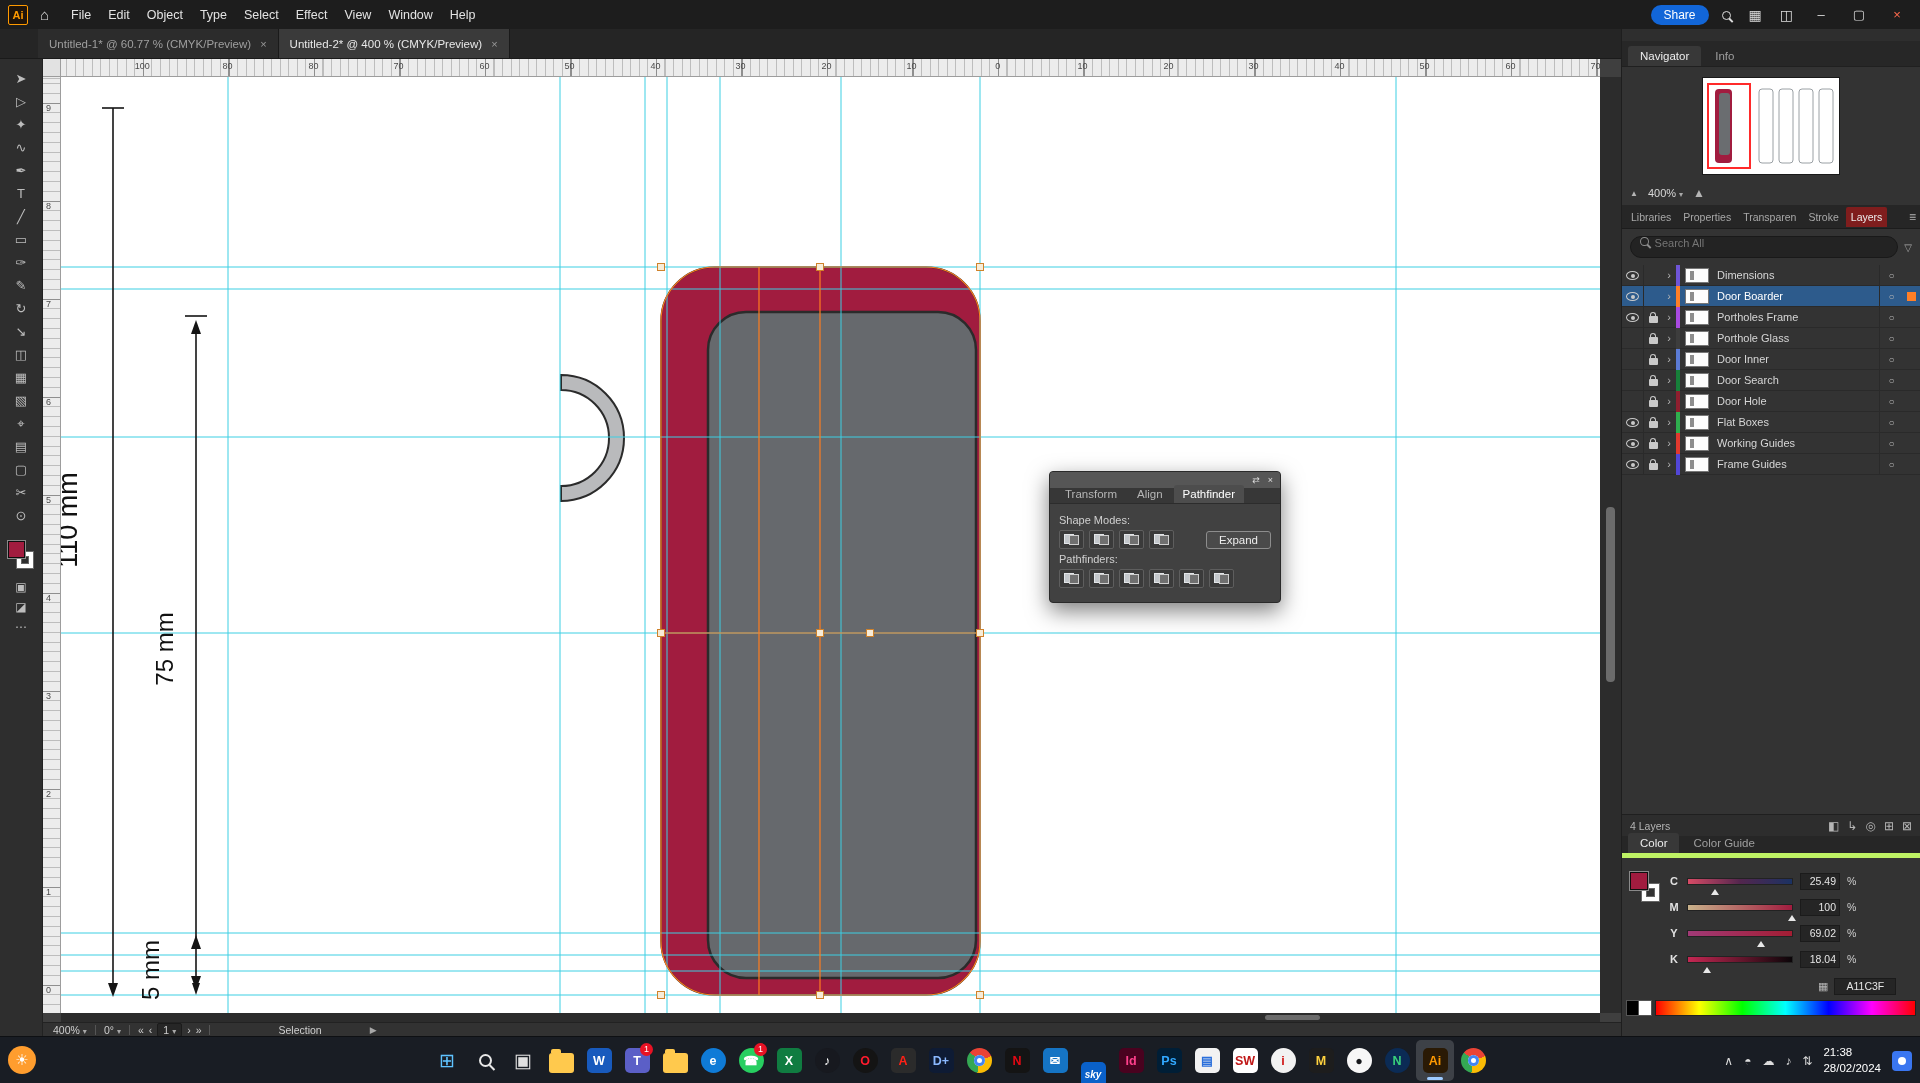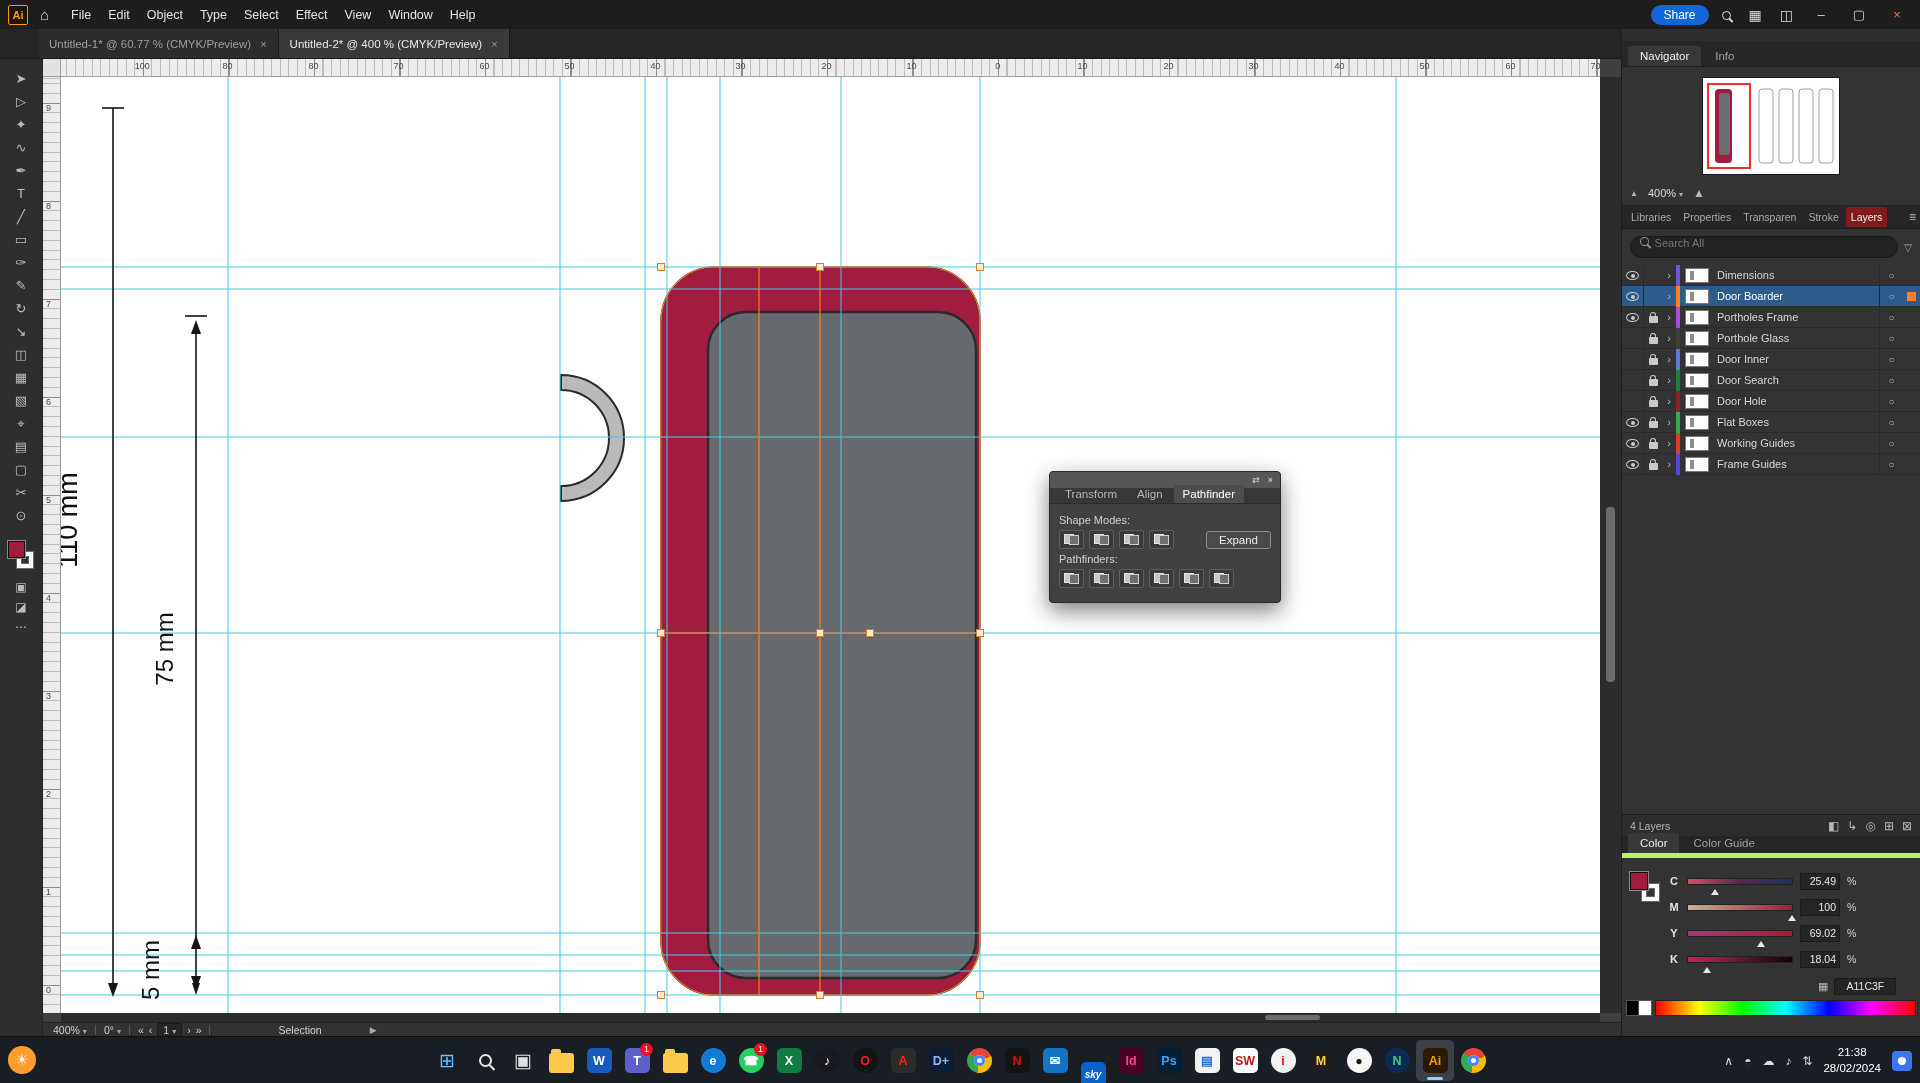--- a/index.html
+++ b/index.html
@@ -154,21 +154,21 @@
   .tb-ico[data-shape="folder"]::before{content:"";position:absolute;top:-4px;left:2px;width:10px;height:4px;background:inherit;border-radius:2px 2px 0 0}
   .tb-ico[data-shape="search"]{width:13px;height:13px;border:2px solid #e8e8e8;border-radius:50%;background:transparent;position:relative}
   .tb-ico[data-shape="search"]::after{content:"";position:absolute;right:-3px;bottom:-6px;width:2px;height:7px;background:#e8e8e8;transform:rotate(-45deg)}
   .tb-ico[data-shape="chrome"]{border-radius:50%;background:conic-gradient(from -50deg,#ea4335 0 120deg,#fbbc05 120deg 240deg,#34a853 240deg 360deg);position:relative}
   .tb-ico[data-shape="chrome"]::after{content:"";position:absolute;left:50%;top:50%;width:11px;height:11px;margin:-5.5px 0 0 -5.5px;border-radius:50%;background:#fff;box-shadow:inset 0 0 0 3px #4285f4}
   .tb-ico[data-shape="sky"]{font-style:italic;font-size:10px}
   .tb-badge{position:absolute;top:3px;right:3px;min-width:13px;height:13px;border-radius:7px;background:#e81224;color:#fff;font-size:9px;line-height:13px;text-align:center;padding:0 1px}
   .tb-badge:empty{display:none}
   .tb-tray{position:absolute;right:8px;top:0;height:47px;display:flex;align-items:center;gap:11px;color:#e6e6e6}
   .tray-ico{font-size:12px;color:#dcdcdc}
-  .tb-clock{text-align:center;font-size:11.5px;line-height:1.35;color:#fff}
+  .tb-clock{text-align:left;font-size:11.5px;line-height:1.35;color:#fff}
   .tb-notif{width:20px;height:20px;border-radius:4px;background:#3a76f0;position:relative}
   .tb-notif::after{content:"";position:absolute;left:6px;top:6px;width:8px;height:8px;border-radius:50%;background:#fff}
 </style>
 </head>
 <body>
 
 <div class="menubar">
   <div class="ai-logo">Ai</div>
   <span class="home-ico">⌂</span>
   <nav class="menus">

